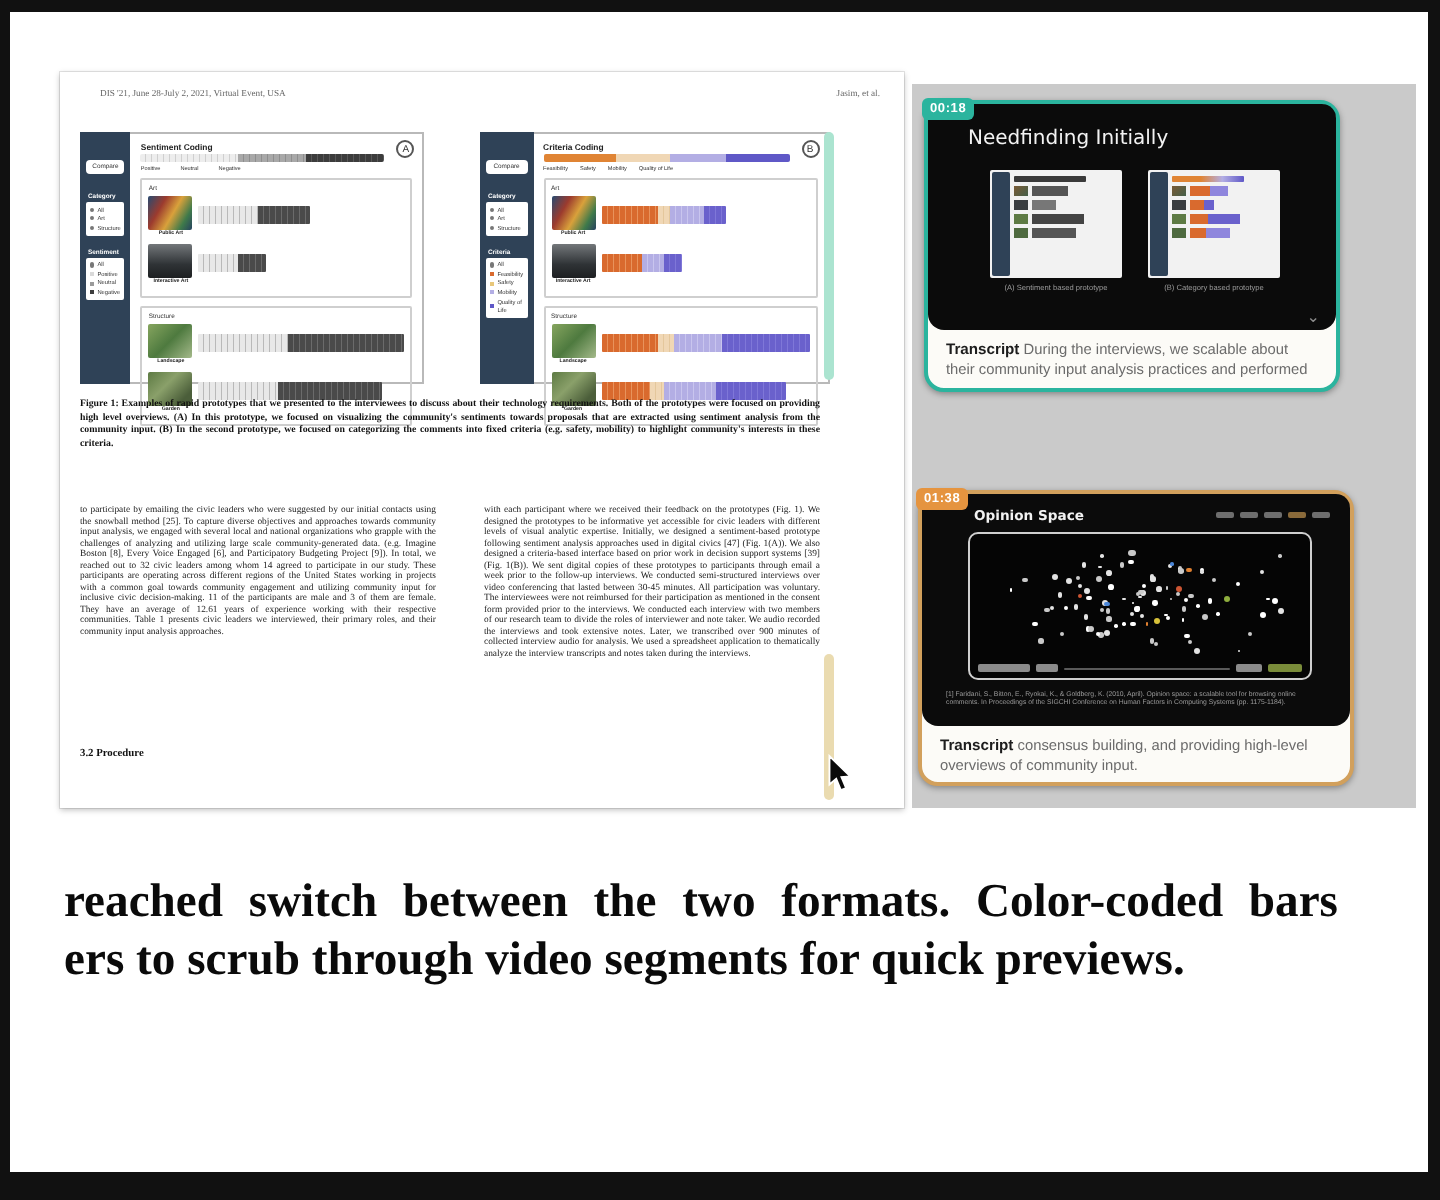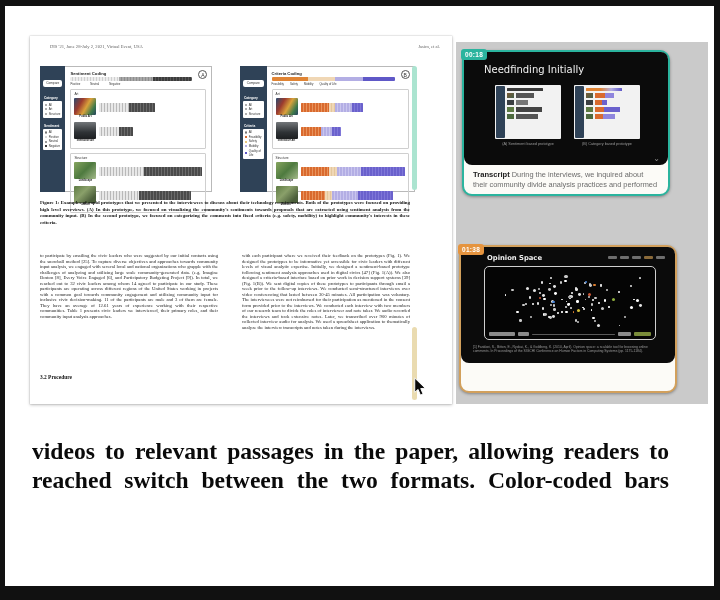--- a/index.html
+++ b/index.html
@@ -391,21 +391,21 @@
                 </span>
               </div>
           </div>
         </div>
         <div class="mini-cap" style="left:24px; top:90px;">(A) Sentiment based prototype</div>
         <div class="mini-cap" style="left:103px; top:90px;">(B) Category based prototype</div>
         <div class="chev" style="right:8px; bottom:2px;">⌄</div>
       </div>
       <div class="transcript">
         <b>Transcript</b>
-        <span>During the interviews, we inquired about their community divide analysis practices and performed</span>
+        <span>During the interviews, we scalable about their community input analysis practices and performed</span>
       </div>
     </div>
 
     <div class="vcard" style="left: 3px; top: 203px; width: 218px; height: 148px; border: 2px solid rgb(210, 160, 92);">
       <div class="tbadge" style="background: rgb(229, 148, 63);">01:38</div>
       <div class="slide" style="width:214px; height:116px;">
         <div class="slide-title" style="position:absolute; left:26px; top:7px; font-size:6.8px; font-weight:bold;">Opinion Space</div>
         <div class="mini-menu" style="right:10px; top:9px;">
           <i></i>
             <i></i>
@@ -512,24 +512,28 @@
             <div class="sdot" style="left: 83.2608px; top: 36.2826px; width: 1.56954px; height: 1.56954px; background: rgb(227, 227, 227);"></div>
             <div class="sdot" style="left: 120.837px; top: 22.1116px; width: 2.13333px; height: 2.13333px; background: rgb(201, 201, 201);"></div>
             <div class="sdot" style="left: 112.73px; top: 35.0115px; width: 1.82346px; height: 1.82346px; background: rgb(255, 255, 255);"></div>
             <div class="sdot" style="left: 67.4952px; top: 33.8726px; width: 2.14774px; height: 2.14774px; background: rgb(74, 134, 216);"></div>
             <div class="sdot" style="left: 74.8057px; top: 14.2538px; width: 2.2657px; height: 2.2657px; background: rgb(201, 201, 201);"></div>
             <div class="sdot" style="left: 82.4444px; top: 36.3453px; width: 2.82921px; height: 2.82921px; background: rgb(255, 255, 255);"></div>
             <div class="sdot" style="left: 154.293px; top: 36.6795px; width: 2.95264px; height: 2.95264px; background: rgb(227, 227, 227);"></div>
           </div>
         <div class="cite" style="left:12px; top:98px; width:192px;">[1] Faridani, S., Bitton, E., Ryokai, K., &amp; Goldberg, K. (2010, April). Opinion space: a scalable tool for browsing online comments. In Proceedings of the SIGCHI Conference on Human Factors in Computing Systems (pp. 1175-1184).</div>
       </div>
+      <div class="transcript">
+        <b>Transcript</b>
+        <span>consensus building, and providing high-level overviews of community input.</span>
+      </div>
     </div>
   </div>
 
   <svg id="cursor" viewBox="0 0 12 19">
     <path d="M1 1 L1 14.5 L4.2 11.8 L6.4 17.2 L8.9 16.2 L6.7 11 L11 10.7 Z" fill="#0a0a0a" stroke="#ffffff" stroke-width="0.9"></path>
   </svg>
 
   <div class="figure7-caption">
-    <div class="capline">videos to relevant passages in the paper, allowing readers to</div>
     <div class="capline">reached switch between the two formats. Color-coded bars</div>
+    <div class="capline last">ers to scrub through video segments for quick previews.</div>
   </div>
 </div>
 
 </body></html>

